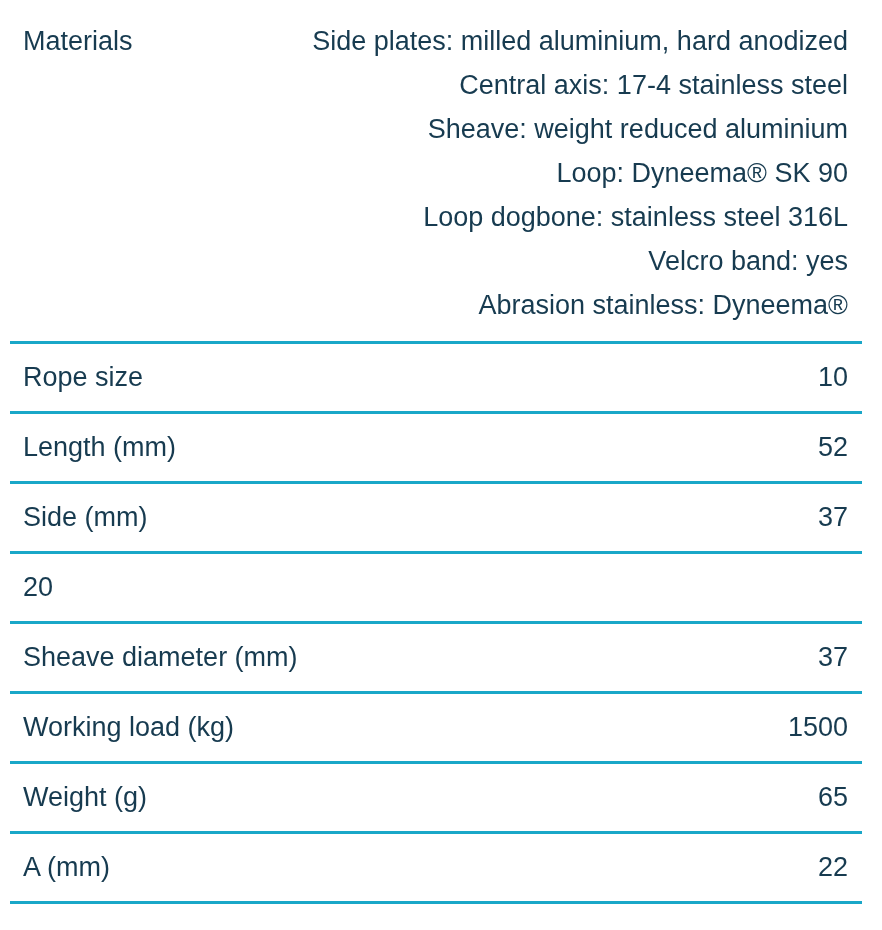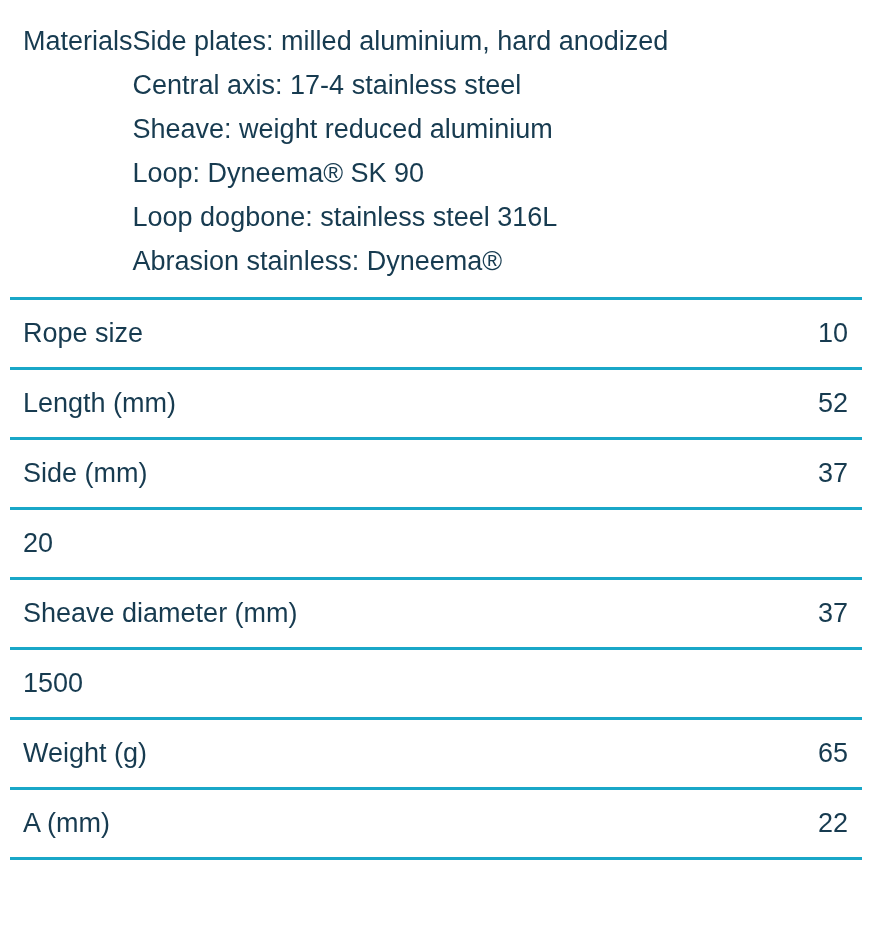--- a/index.html
+++ b/index.html
@@ -39,40 +39,42 @@
   }
   .cell-label{
     text-align:left;
     white-space:nowrap;
   }
   .cell-value{
     text-align:right;
     white-space:nowrap;
   }
   .materials-lines{
+    text-align:right;
     line-height:44px;
     flex:1;
   }
   .materials-line{
     display:block;
   }
 </style>
 </head>
 <body>
 
 <div class="spec-table">
 
   <div class="row row-materials">
     <div class="cell-label">Materials</div>
     <div class="materials-lines">
       <span class="materials-line">Side plates: milled aluminium, hard anodized</span>
       <span class="materials-line">Central axis: 17-4 stainless steel</span>
       <span class="materials-line">Sheave: weight reduced aluminium</span>
       <span class="materials-line">Loop: Dyneema® SK 90</span>
       <span class="materials-line">Loop dogbone: stainless steel 316L</span>
+      <span class="materials-line">Velcro band: yes</span>
       <span class="materials-line">Abrasion stainless: Dyneema®</span>
     </div>
   </div>
 
   <div class="row">
     <div class="cell-label">Rope size</div>
     <div class="cell-value">10</div>
   </div>
 
   <div class="row">
@@ -88,20 +90,21 @@
   <div class="row">
     <div class="cell-value">20</div>
   </div>
 
   <div class="row">
     <div class="cell-label">Sheave diameter (mm)</div>
     <div class="cell-value">37</div>
   </div>
 
   <div class="row">
+    <div class="cell-label">Working load (kg)</div>
     <div class="cell-value">1500</div>
   </div>
 
   <div class="row">
     <div class="cell-label">Weight (g)</div>
     <div class="cell-value">65</div>
   </div>
 
   <div class="row">
     <div class="cell-label">A (mm)</div>

